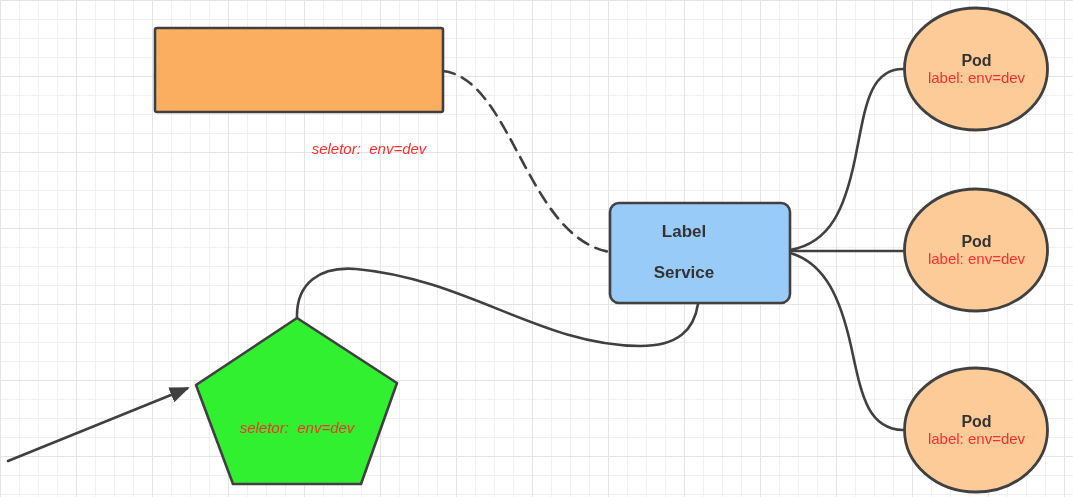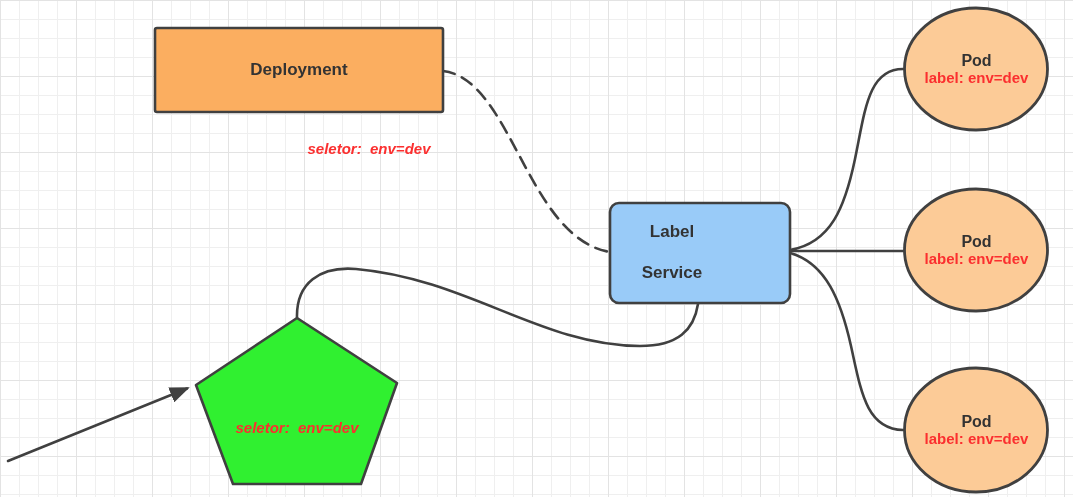--- a/index.html
+++ b/index.html
@@ -35,28 +35,28 @@
     font-weight: 700;
     line-height: 1.1;
   }
   .txt-col {
     flex-direction: column;
   }
   .node-title { font-size: 17px; }
   .pod-title  { font-size: 16px; }
   .red-note {
     color: #fb2f2f;
-    font-weight: 700;
+    font-weight: 400;
     white-space: pre;
   }
   .italic { font-style: italic; }
 
   .deployment-label   { left: 155px; top: 28px;  width: 288px; height: 84px; }
   .deployment-note    { left: 293px; top: 139px; width: 152px; height: 20px; font-size: 15px; }
-  .selector-label     { left: 582px; top: 203px; width: 180px; height: 100px; gap: 22px; font-size: 17px; }
+  .selector-label     { left: 594px; top: 203px; width: 180px; height: 100px; gap: 22px; font-size: 17px; }
   .service-label      { left: 197px; top: 373px; width: 200px; height: 24px; font-size: 18px; }
   .service-note       { left: 197px; top: 418px; width: 200px; height: 20px; font-size: 15px; }
   .pod-text           { left: 905px; width: 143px; height: 122px; }
   .pod-text-1 { top: 8px; }
   .pod-text-2 { top: 189px; }
   .pod-text-3 { top: 369px; }
   .pod-sublabel { font-size: 15px; }
 </style>
 </head>
 <body>
@@ -88,21 +88,20 @@
 
     <polygon points="297,318 397,383 361,484 233,484 196,385" stroke-width="2.6" stroke-linejoin="round" fill="#30f030" stroke="#404040"></polygon>
 
     <ellipse cx="976" cy="69" rx="71.5" ry="61" stroke-width="2.8" fill="#fccb97" stroke="#404040"></ellipse>
 
     <ellipse cx="976" cy="250" rx="71.5" ry="61" stroke-width="2.8" fill="#fccb97" stroke="#404040"></ellipse>
 
     <ellipse cx="976" cy="430" rx="71.5" ry="62" stroke-width="2.8" fill="#fccb97" stroke="#404040"></ellipse>
   </svg>
 
-  <div class="txt deployment-label node-title">Deployment</div>
 
   <div class="txt deployment-note red-note italic">seletor:  env=dev</div>
 
   <div class="txt txt-col selector-label">
     <div>Label</div>
     <div>Service</div>
   </div>
 
 
   <div class="txt service-note red-note italic">seletor:  env=dev</div>

